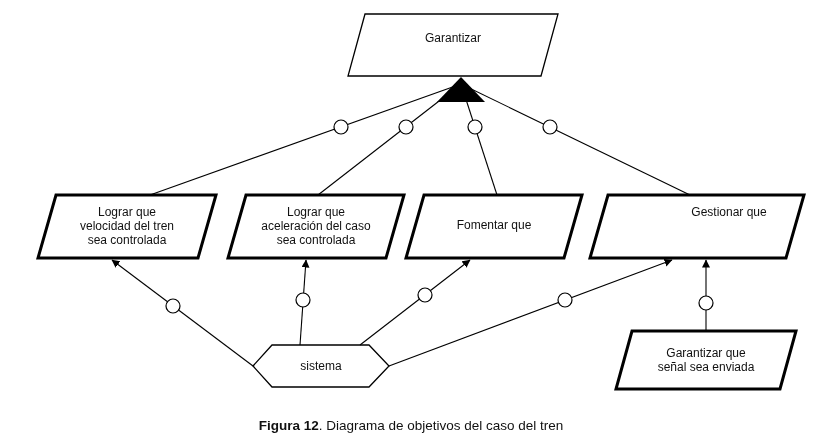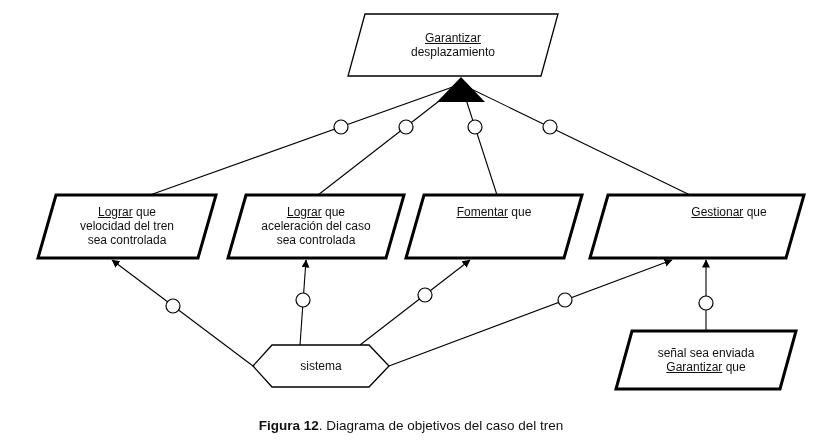--- a/index.html
+++ b/index.html
@@ -1,20 +1,20 @@
 <!DOCTYPE html>
 <html><head>
 <meta charset="utf-8">
 <style>
   html,body{margin:0;padding:0;background:#ffffff;}
   #figure{position:relative;width:839px;height:447px;background:#ffffff;overflow:hidden;
           font-family:"Liberation Sans", sans-serif;color:#000;}
   #diagram-svg{position:absolute;left:0;top:0;}
   .node-text{position:absolute;text-align:center;font-size:12px;line-height:14px;color:#111;}
-  .node-text .u{text-decoration:underline;}
+  .node-text .u{}
   .caption{position:absolute;left:0;top:418px;width:822px;text-align:center;
            font-size:13.5px;color:#111;}
   .caption b{font-weight:bold;}
 </style>
 </head>
 <body>
 
 <div id="figure">
 
   <svg id="diagram-svg" width="839" height="447" viewBox="0 0 839 447">
@@ -52,46 +52,45 @@
 
     <circle cx="173" cy="306" r="7" fill="#fff" stroke="#000" stroke-width="1.2"></circle>
     <circle cx="303" cy="300" r="7" fill="#fff" stroke="#000" stroke-width="1.2"></circle>
     <circle cx="425" cy="295" r="7" fill="#fff" stroke="#000" stroke-width="1.2"></circle>
     <circle cx="565" cy="300" r="7" fill="#fff" stroke="#000" stroke-width="1.2"></circle>
     <circle cx="706" cy="303" r="7" fill="#fff" stroke="#000" stroke-width="1.2"></circle>
   </svg>
 
   <div class="node-text" style="left:368px;top:31px;width:170px;">
     <div><span class="u">Garantizar</span><span></span></div>
-    <div>desplazamiento</div>
   </div>
 
   <div class="node-text" style="left:42px;top:205px;width:170px;">
     <div><span class="u">Lograr</span><span> que</span></div>
     <div>velocidad del tren</div>
     <div>sea controlada</div>
   </div>
 
   <div class="node-text" style="left:231px;top:205px;width:170px;">
     <div><span class="u">Lograr</span><span> que</span></div>
     <div>aceleración del caso</div>
     <div>sea controlada</div>
   </div>
 
-  <div class="node-text" style="left:409px;top:205px;width:170px;">
+  <div class="node-text" style="left:409px;top:218px;width:170px;">
     <div><span class="u">Fomentar</span><span> que</span></div>
   </div>
 
   <div class="node-text" style="left:639px;top:205px;width:180px;">
     <div><span class="u">Gestionar</span><span> que</span></div>
   </div>
 
   <div class="node-text" style="left:621px;top:346px;width:170px;">
+    <div><span class="u">Garantizar</span><span> que</span></div>
     <div>señal sea enviada</div>
-    <div><span class="u">Garantizar</span><span> que</span></div>
   </div>
 
   <div class="node-text" style="left:251px;top:359px;width:140px;">
     <div>sistema</div>
   </div>
 
   <div class="caption">
     <b>Figura 12</b><span>. Diagrama de objetivos del caso del tren</span>
   </div>
 

